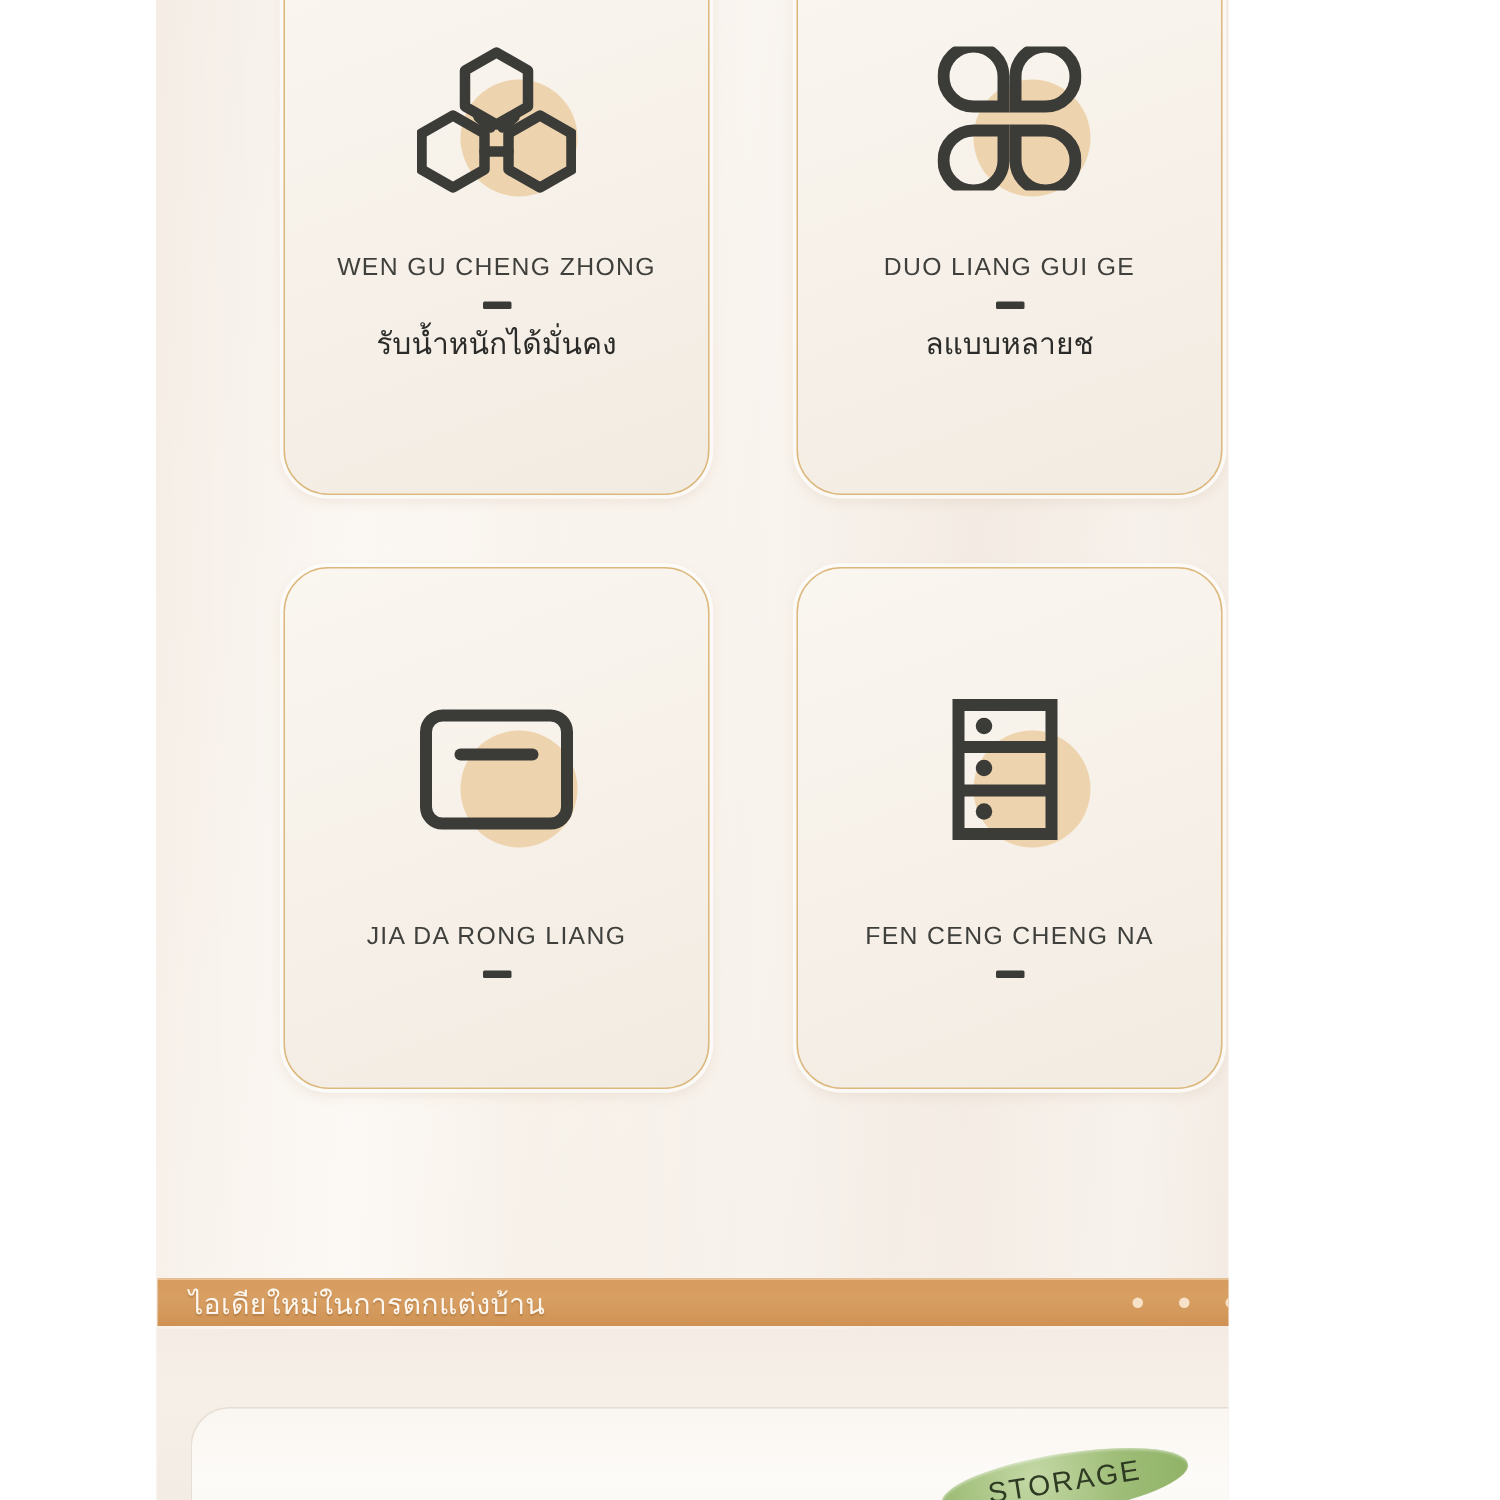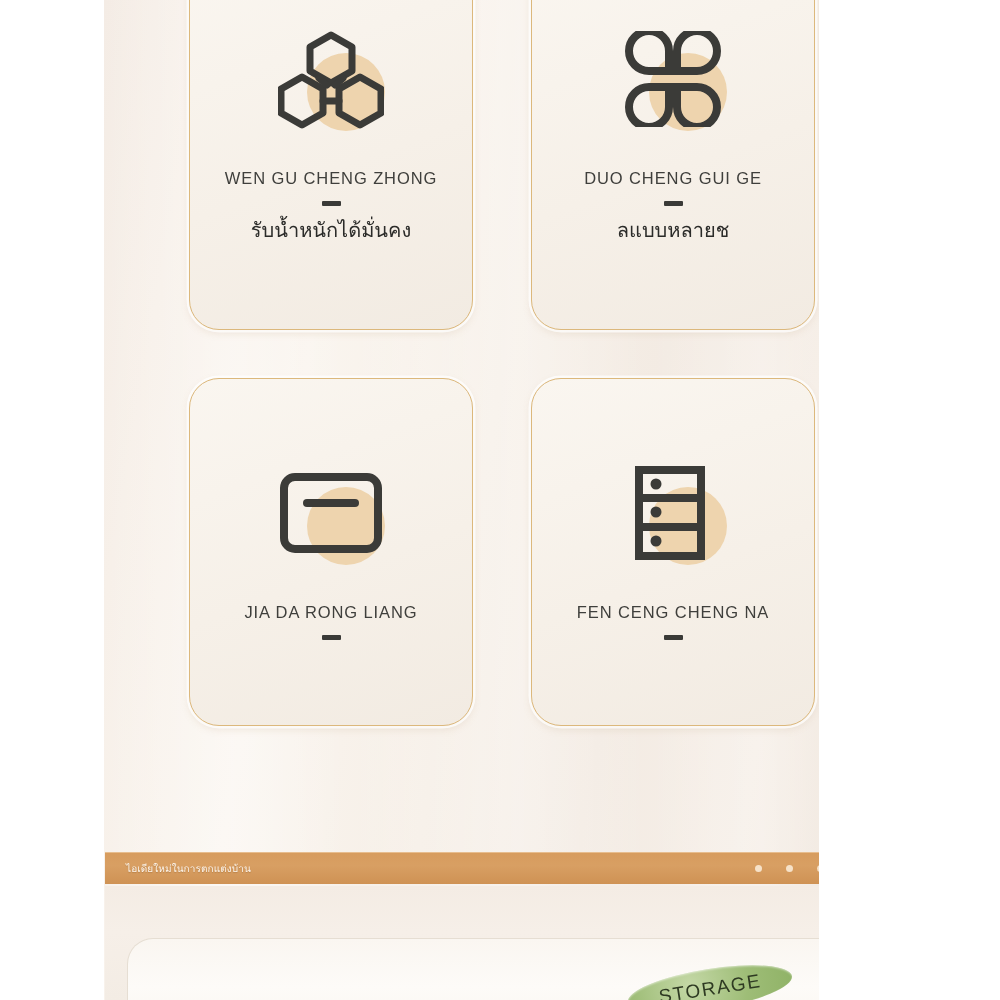--- a/index.html
+++ b/index.html
@@ -50,36 +50,36 @@
   .icon-blob{
     position:absolute;width:78px;height:78px;border-radius:50%;
     background:#eed4ae;right:6px;bottom:4px;
   }
   .icon-wrap svg{position:relative;z-index:2;display:block;}
 
   .card-title{
     margin-top:34px;font-size:16.5px;letter-spacing:.055em;
     color:#3f3f3c;white-space:nowrap;font-weight:400;
   }
-  .card.row2 .card-title{margin-top:34px;}
+  .card.row2 .card-title{margin-top:46px;}
   .dash{width:19px;height:5px;border-radius:1px;background:#3a3a37;margin:13px 0 11px;}
   .card-sub{
     font-size:20px;color:#2b2b29;line-height:1.33;text-align:center;
     max-width:230px;font-family:"Liberation Sans","DejaVu Sans",sans-serif;
   }
 
   
   .banner{
     position:absolute;left:1px;top:852px;width:789px;height:31px;
     background:linear-gradient(180deg,#d79c5e 0%,#d89f63 40%,#cf9254 100%);
     border-top:1px solid #e7bd8e;
     display:flex;align-items:center;
   }
   .banner-text{
-    margin-left:21px;font-size:10px;color:#fdf6ee;letter-spacing:.01em;
+    margin-left:21px;font-size:19px;color:#fdf6ee;letter-spacing:.01em;
     text-shadow:0 1px 1px rgba(130,82,34,.35);
   }
   .dots{position:absolute;right:70px;display:flex;gap:24px;align-items:center;}
   .dot{width:7px;height:7px;border-radius:50%;background:#f8e6cf;opacity:.95;}
 
   
   .lower{
     position:absolute;left:1px;top:886px;width:789px;height:114px;
     background:linear-gradient(180deg,#f4ece4 0%,#f6efe8 40%,#f3ece4 100%);
   }
@@ -136,21 +136,21 @@
           <div class="icon-blob"></div>
           <svg width="96" height="96" viewBox="0 0 96 96">
             <g fill="none" stroke="#3b3b38" stroke-width="8" stroke-linecap="round">
               <path d="M44 44 L44 20 A20 20 0 1 0 24 40 L44 40 Z"></path>
               <path d="M52 44 L52 20 A20 20 0 1 1 72 40 L52 40 Z"></path>
               <path d="M44 52 L44 76 A20 20 0 1 1 24 56 L44 56 Z"></path>
               <path d="M52 52 L52 76 A20 20 0 1 0 72 56 L52 56 Z"></path>
             </g>
           </svg>
         </div>
-        <div class="card-title">DUO CHENG GUI GE</div>
+        <div class="card-title">DUO LIANG GUI GE</div>
         <div class="dash"></div>
         <div class="card-sub">ลแบบหลายช</div>
       </div>
 
       <div class="card row2">
         <div class="icon-wrap">
           <div class="icon-blob"></div>
           <svg width="104" height="82" viewBox="0 0 104 82">
             <rect x="5" y="5" width="94" height="72" rx="11" ry="11" fill="none" stroke="#3b3b38" stroke-width="8"></rect>
             <line x1="28" y1="31" x2="76" y2="31" stroke="#3b3b38" stroke-width="8" stroke-linecap="round"></line>

